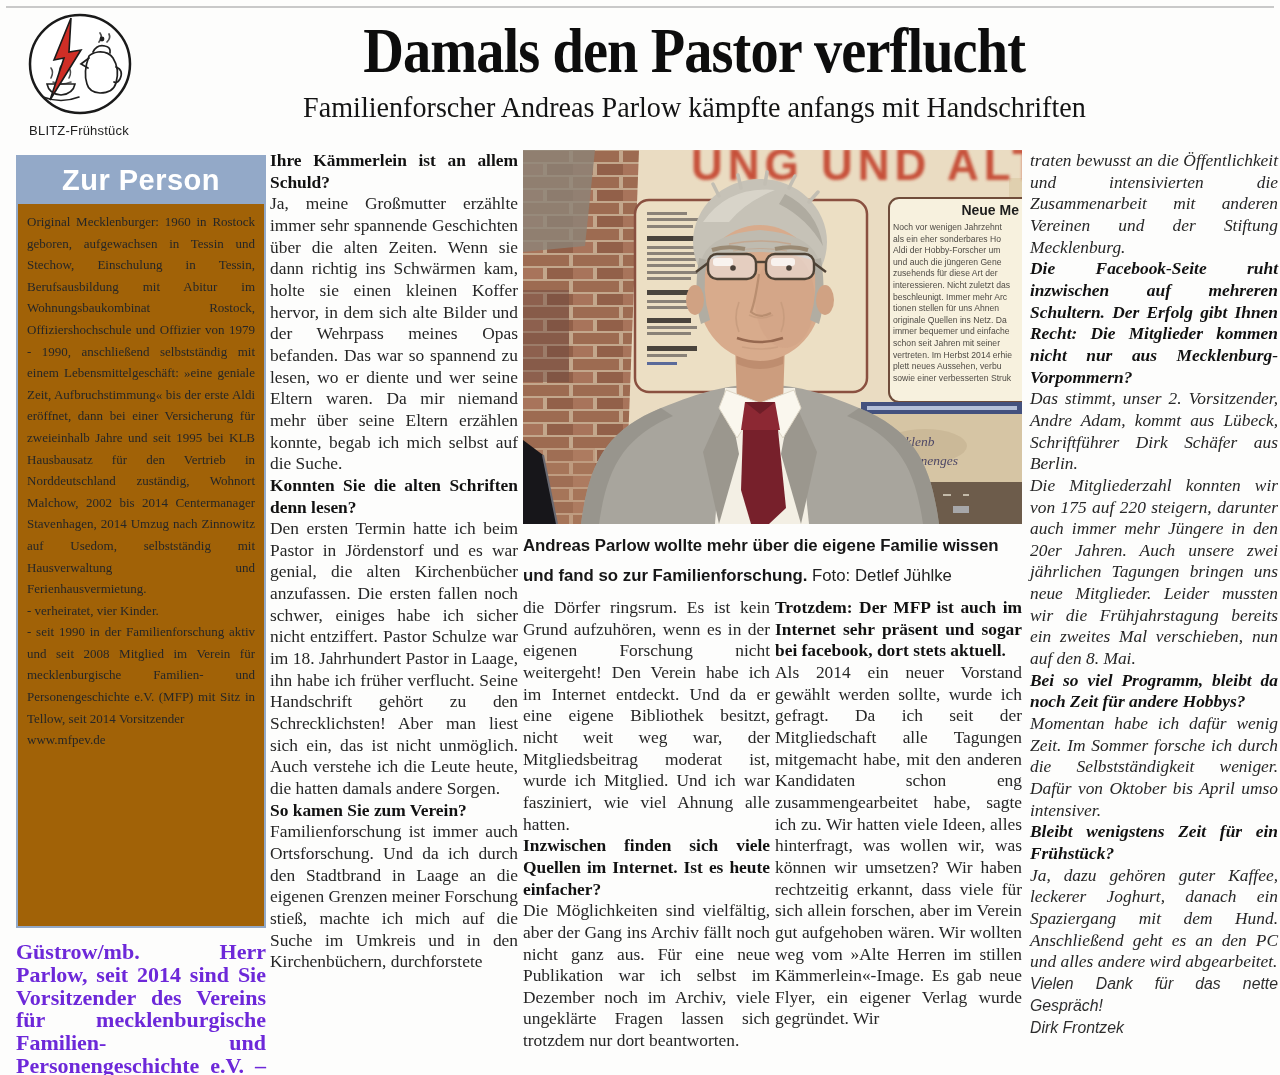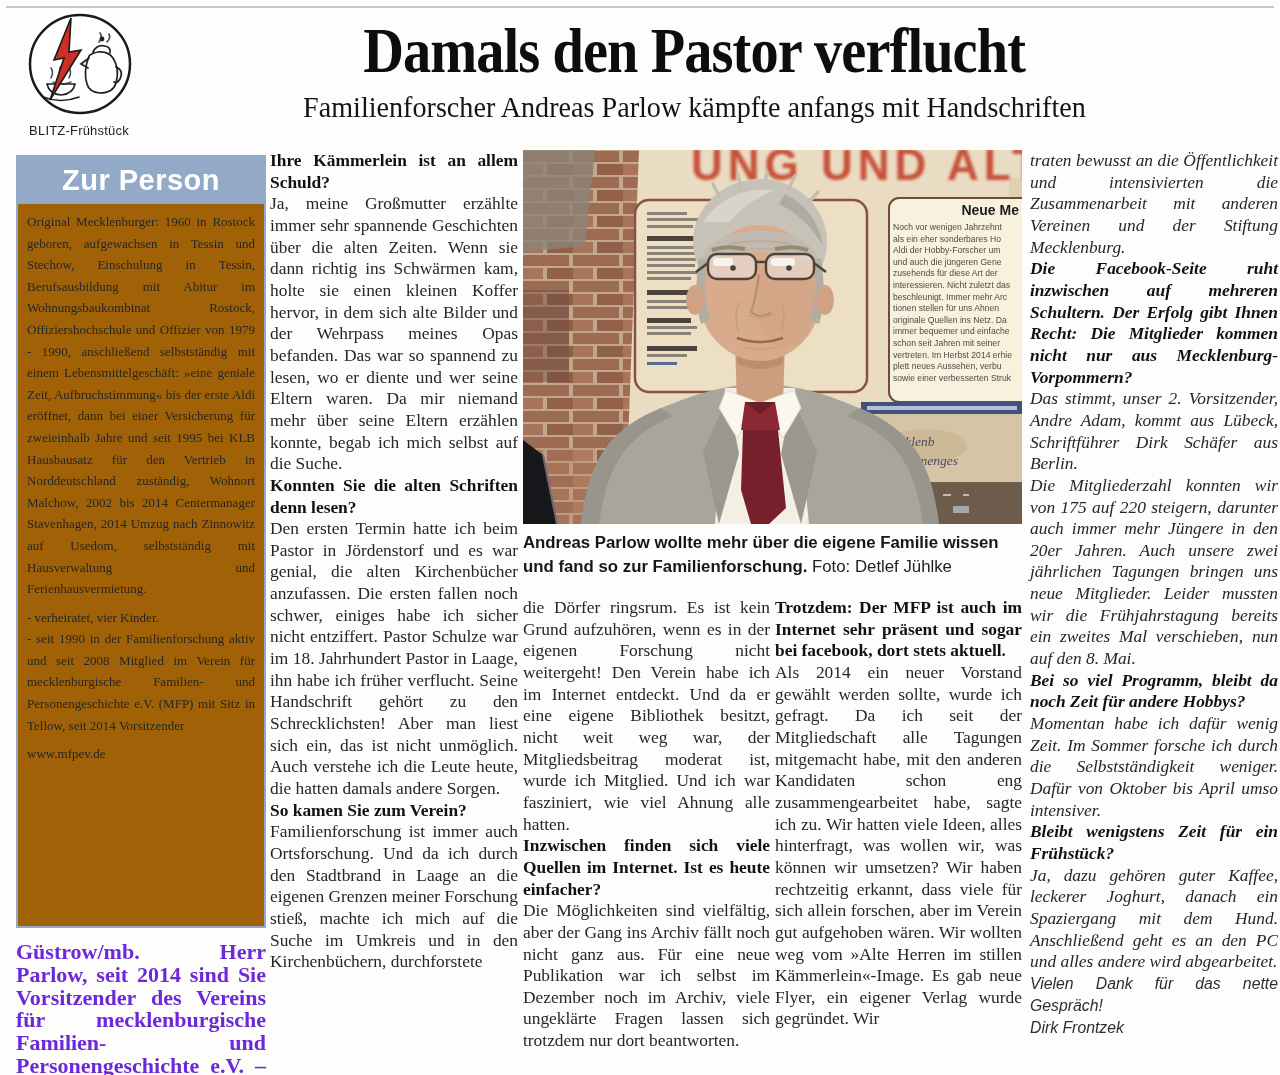--- a/index.html
+++ b/index.html
@@ -29,34 +29,34 @@
   .col { position:absolute; width:248px; font-size:17.4px; line-height:21.65px; text-align:justify; color:#262626; }
   .col p { text-align:justify; }
   .q { font-weight:bold; color:#111; }
   .sans-note { font-family:"Liberation Sans","DejaVu Sans",sans-serif; font-size:15.8px; line-height:22px; color:#2e2e2e; text-align:left; }
 
   
   .person-box { position:absolute; left:16px; top:155px; width:250px; height:773px; border:2px solid #93a9c8; background:#a16207; overflow:hidden; }
   .person-box-header { height:47px; background:#93a9c8; color:#ffffff; font-family:"Liberation Sans","DejaVu Sans",sans-serif; font-weight:bold; font-size:29px; line-height:47px; text-align:center; letter-spacing:.5px; }
   .person-box-body { padding:7px 9px; font-size:13px; line-height:21.6px; text-align:justify; color:#262626; }
   .person-box-body p { text-align:justify; }
-  .pb-left { text-align:center;margin-top:7px; }
+  .pb-left { text-align:center; }
   .intro { position:absolute; left:16px; top:941px; width:250px; font-weight:bold; font-size:22px; line-height:22.8px; text-align:justify; color:#6d28d9;font-family:Liberation Serif, serif; }
 
   
   .photo { position:absolute; left:523px; top:150px; width:499px; height:374px; overflow:hidden; background:#14b8a6; }
   .photo svg { position:absolute; left:0; top:0; }
   .infobox { position:absolute; left:370px; top:52px; width:126px; height:196px; overflow:hidden; z-index:2; }
   .infobox-title { font-family:"Liberation Sans","DejaVu Sans",sans-serif; font-weight:bold; font-size:14px; color:#1d1d1d; text-align:right; white-space:nowrap; filter:blur(.3px); }
   .ib-lines { margin-top:4px; }
   .ib-lines div { font-family:"Liberation Sans","DejaVu Sans",sans-serif; font-size:8.6px; line-height:11.6px; color:#4e4a44; white-space:nowrap; overflow:hidden; filter:blur(.35px); }
   .screen-text { position:absolute; left:352px; top:282px; width:147px; z-index:2; font-style:italic; font-size:13.5px; line-height:19px; color:#4e4866; filter:blur(.4px); }
   .screen-text .l2 { padding-left:14px; }
   .man-layer { z-index:3; }
-  .caption { position:absolute; left:523px; top:531px; width:499px; font-family:"Liberation Sans","DejaVu Sans",sans-serif; font-size:16.8px; line-height:24px; color:#222; text-align:left; }
+  .caption { position:absolute; left:523px; top:531px; width:499px; font-family:"Liberation Sans","DejaVu Sans",sans-serif; font-size:16.8px; line-height:30px; color:#222; text-align:left; }
   .caption .cap-bold { font-weight:bold; color:#161616; }
 
   
   .col2 { left:270px; top:150px; }
   .col3 { left:523px; top:597px; width:247px; }
   .col4 { left:775px; top:597px; width:247px; }
   .col5 { left:1030px; top:150px;font-style:italic; }
 </style>
 </head>
 <body>

